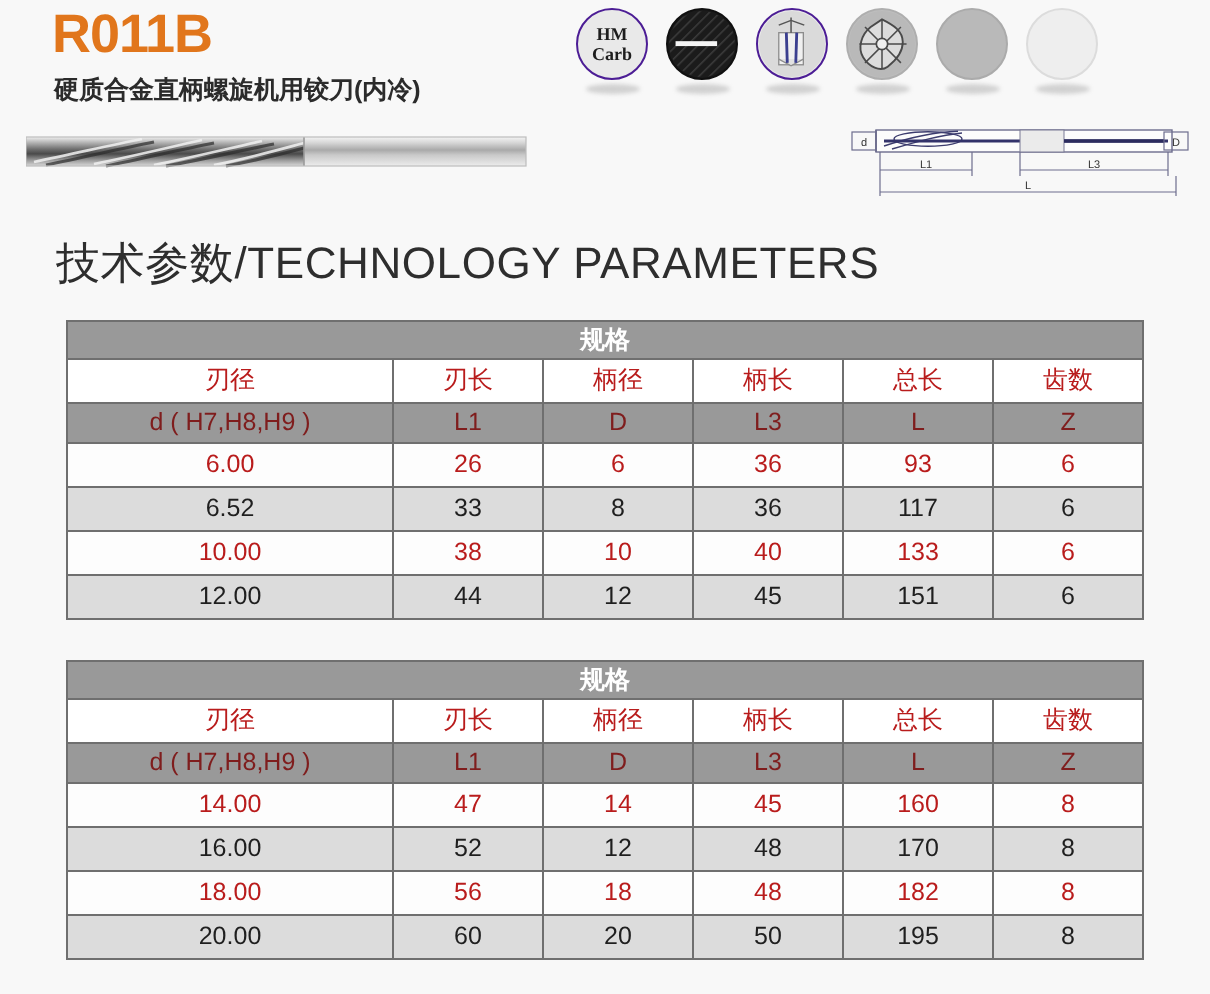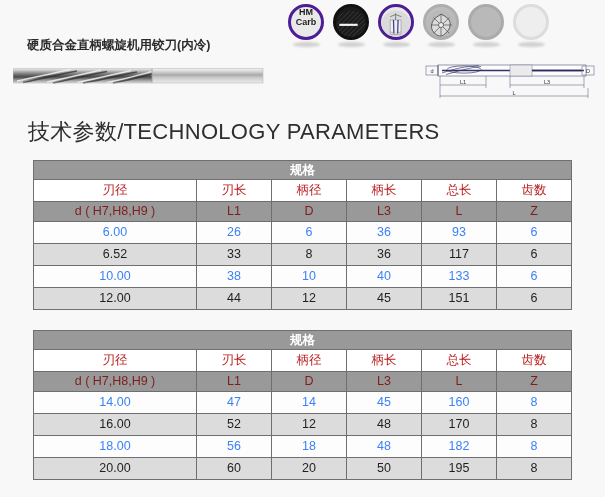--- a/index.html
+++ b/index.html
@@ -67,26 +67,28 @@
     position: relative;
     display: flex;
     flex-direction: column;
     align-items: center;
   }
   .icon-circle {
     width: 36px;
     height: 36px;
     border-radius: 50%;
     background: #e9e9e9;
-    border: 3px solid #4c1d95;
+    border: 1px solid #4c1d95;
     display: flex;
+    align-items: center;
     justify-content: center;
     overflow: hidden;
     position: relative;
     box-sizing: border-box;
+    font-family: Liberation Serif, serif;
   }
   .icon-shadow {
     width: 27px;
     height: 5px;
     border-radius: 50%;
     background: rgba(120,120,120,0.30);
     margin-top: 2px;
     filter: blur(1px);
   }
   .icon-text {
@@ -156,35 +158,36 @@
     color: #b91c1c;
     font-size: 12.5px;
   }
   .row-head-sym td {
     background: #999999;
     color: #7f1d1d;
     font-size: 12.5px;
     height: 19px;
     line-height: 19px;
   }
-  .row-data-odd td { background: #fdfdfd; color: #3b82f6; }
+  .row-data-odd td { background: #fdfdfd; color: #b91c1c; }
   .row-data-even td { background: #dcdcdc; color: #1f1f1f; }
 
   .col-d  { width: 163px; }
   .col-l1 { width: 75px; }
   .col-D  { width: 75px; }
   .col-l3 { width: 75px; }
   .col-L  { width: 75px; }
   .col-Z  { width: 75px; }
 </style>
 </head>
 <body>
 
 <div class="page">
 
+  <div class="product-code">R011B</div>
 
   <div class="product-subtitle">硬质合金直柄螺旋机用铰刀(内冷)</div>
 
   <div class="tool-photo">
     <svg width="251" height="20" viewBox="0 0 251 20">
       <defs>
         <linearGradient id="steelFlute" x1="0" y1="0" x2="0" y2="1">
           <stop offset="0%" stop-color="#efefef"></stop>
           <stop offset="18%" stop-color="#b8b8b8"></stop>
           <stop offset="42%" stop-color="#6f6f6f"></stop>

